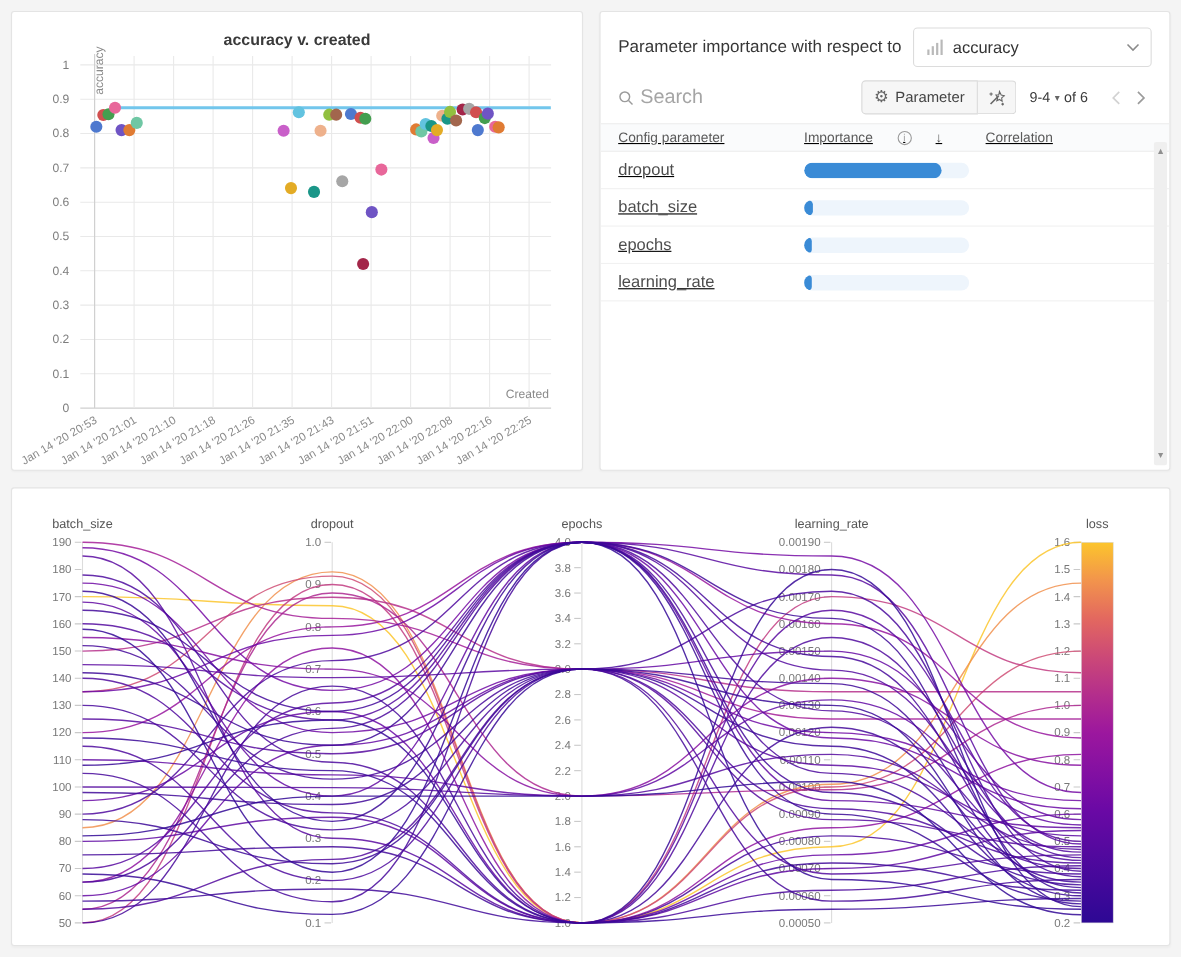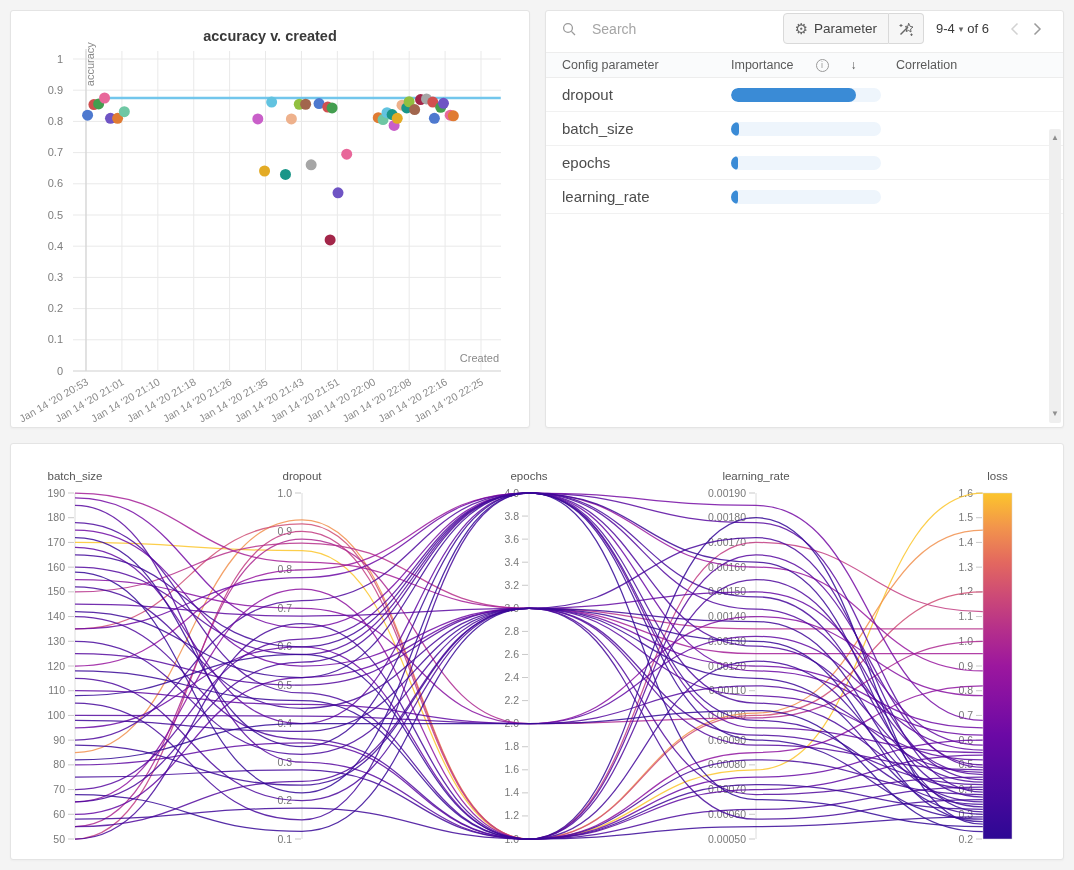--- a/index.html
+++ b/index.html
@@ -12,32 +12,32 @@
 
   
   .imp-header { display:flex; align-items:center; padding:14px 16px 10px 16px; }
   .imp-title { font-size:15.5px; color:#373737; margin-right:10px; white-space:nowrap; }
   .metric-dropdown { display:flex; align-items:center; border:1px solid #dcdcdc; border-radius:4px; height:36px; padding:0 10px 0 12px; flex:1; min-width:180px; cursor:pointer; background:#fff; }
   .metric-dropdown .bars { display:flex; align-items:flex-end; gap:1.5px; margin-right:9px; }
   .metric-dropdown .bars i { display:block; width:2.5px; background:#b9b9b9; }
   .metric-label { font-size:15px; color:#333; flex:1; }
   .toolbar { display:flex; align-items:center; padding:2px 14px 8px 16px; }
   .search-box { display:flex; align-items:center; flex:1; color:#9b9b9b; }
-  .search-box input { border:none; outline:none; font-size:14px; color:#8b5cf6; margin-left:16px; width:110px; font-family:"Liberation Sans",sans-serif; background:transparent; }
+  .search-box input { border:none; outline:none; font-size:18px; color:#8b5cf6; margin-left:6px; width:110px; font-family:"Liberation Sans",sans-serif; background:transparent; }
   .search-box input::placeholder { color:#a5a5a5; }
   .btn-group { display:flex; margin-right:12px; }
   .btn { display:flex; align-items:center; gap:6px; border:1px solid #d9d9d9; background:#f6f6f6; height:31px; padding:0 11px; font-size:13.5px; color:#444; cursor:pointer; }
   .btn.first { border-radius:4px 0 0 4px; }
   .btn.last { border-radius:0 4px 4px 0; border-left:none; padding:0 9px; }
   .gear-glyph { font-size:15px; color:#666; line-height:1; }
   .page-info { font-size:13px; color:#3a3a3a; margin-right:14px; white-space:nowrap; display:flex; align-items:center; gap:4px; }
   .page-caret { font-size:9px; color:#666; }
   .pg-chevron { padding:0 7px; cursor:pointer; }
 
-  .param-table { position:relative; }
+  .param-table { position:relative;text-decoration:underline; }
   .tbl-head { display:flex; align-items:center; height:26px; background:#fafbfc; border-top:1px solid #ededed; border-bottom:1px solid #ededed; font-size:12.5px; color:#5a5a5a; }
   .col-param { width:185px; padding-left:16px; }
   .col-imp { width:165px; display:flex; align-items:center; gap:22px; }
   .col-corr { width:155px; }
   .tbl-row { display:flex; align-items:center; height:34px; border-bottom:1px solid #f1f1f1; cursor:pointer; }
   .tbl-row .pname { width:185px; padding-left:16px; font-size:15px; color:#4d4d4d; }
   .bar-track { width:150px; height:14px; border-radius:7px; overflow:hidden; position:relative; }
   .bar-fill { position:absolute; left:0; top:0; bottom:0; border-radius:7px; min-width:3px; }
   .info-glyph { display:inline-flex; width:13px; height:13px; border:1px solid #9a9a9a; border-radius:50%; color:#9a9a9a; font-size:9px; align-items:center; justify-content:center; font-style:normal; }
   .sort-arrow { font-size:12px; color:#555; }
@@ -140,20 +140,35 @@
         <circle cx="423.39" cy="107.27999999999997" r="5.5" fill="#4e79cf"></circle>
         <circle cx="429.71000000000004" cy="96.36000000000001" r="5.5" fill="#449e4f"></circle>
         <circle cx="432.475" cy="92.30400000000003" r="5.5" fill="#6f54c4"></circle>
         <circle cx="439.19" cy="104.16000000000003" r="5.5" fill="#e8679a"></circle>
         <circle cx="442.35" cy="104.78400000000002" r="5.5" fill="#e07b33"></circle>
       </svg>
     </div>
 </div>
 
 <div class="panel" id="panel-importance">
+  <div class="imp-header">
+    <span class="imp-title">Parameter importance with respect to</span>
+    <div class="metric-dropdown">
+      <span class="bars">
+          <i style="height:5px"></i>
+          <i style="height:8px"></i>
+          <i style="height:11px"></i>
+          <i style="height:14px"></i>
+        </span>
+      <span class="metric-label">accuracy</span>
+      <svg width="12" height="8" viewBox="0 0 12 8">
+          <path d="M1 1.5 L6 6.5 L11 1.5" fill="none" stroke="#8a8a8a" stroke-width="1.4"></path>
+        </svg>
+    </div>
+  </div>
 
   <div class="toolbar">
     <div class="search-box">
       <svg width="14" height="14" viewBox="0 0 14 14">
           <circle cx="6" cy="6" r="4.4" fill="none" stroke="#9b9b9b" stroke-width="1.3"></circle>
           <path d="M9.4 9.4 L13 13" stroke="#9b9b9b" stroke-width="1.3"></path>
         </svg>
       <input type="text" placeholder="Search" style="">
     </div>
     <div class="btn-group">

